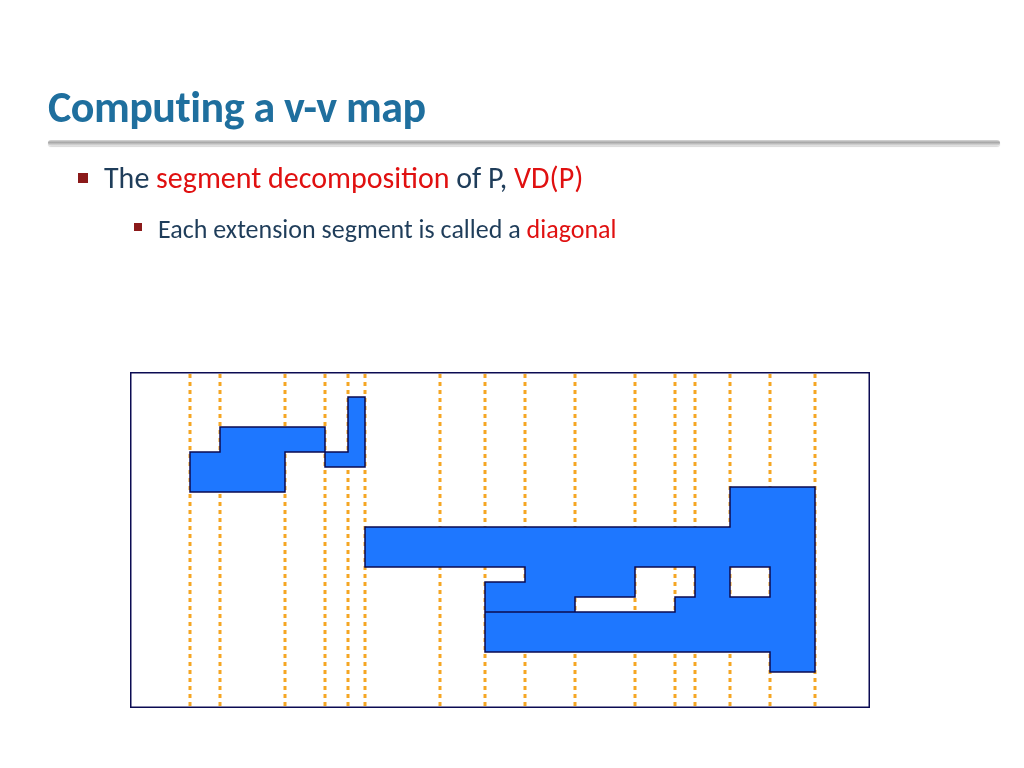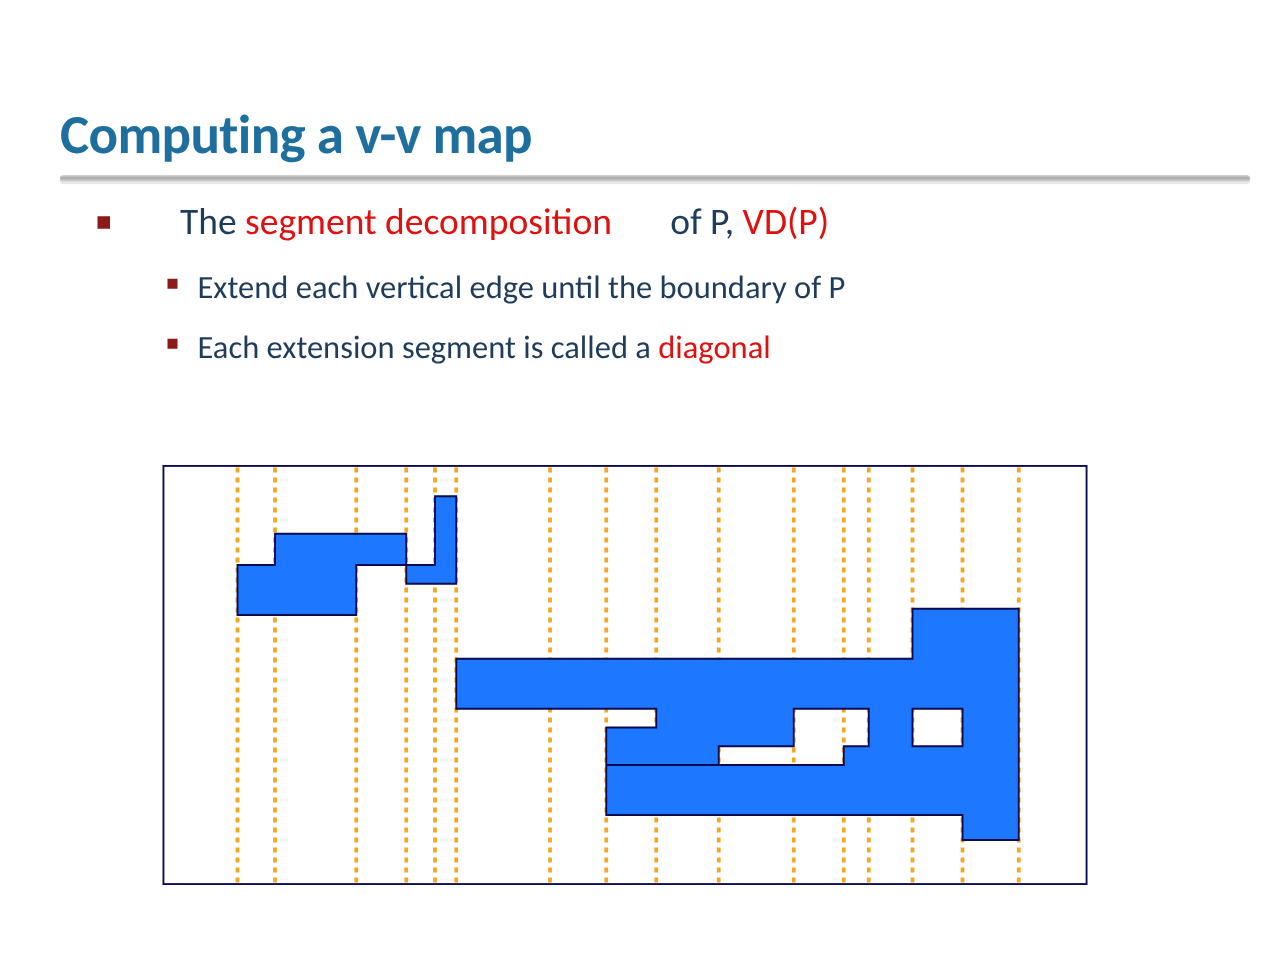--- a/index.html
+++ b/index.html
@@ -80,21 +80,21 @@
   ul.lvl2 > li::before {
     content: "";
     position: absolute;
     left: 0;
     top: 14px;
     width: 8px;
     height: 8px;
     background: #8b1a1a;
   }
   .red { color: #e01010; }
-  .navy { color: #1f3d5a; margin-left: 40px; }
+  .navy { color: #1f3d5a; }
 
   .figure {
     position: absolute;
     left: 130px;
     top: 372px;
     width: 740px;
     height: 336px;
   }
   .figure svg {
     width: 100%;
@@ -108,23 +108,20 @@
 <div class="slide">
 
   <div class="title">Computing a v-v map</div>
   <div class="title-rule"></div>
 
   <div class="body">
     <ul class="lvl1">
       <li>
         <span class="navy">The </span><span class="red">segment decomposition</span><span class="navy"> of P, </span><span class="red">VD(P)</span>
         <ul class="lvl2">
-          <li>
-            <span>Extend each vertical edge until the boundary of P</span>
-          </li>
           <li>
             <span>Each extension segment is called a </span><span class="red">diagonal</span>
           </li>
         </ul>
       </li>
     </ul>
   </div>
 
   <div class="figure">
     <svg viewBox="0 0 740 336">

